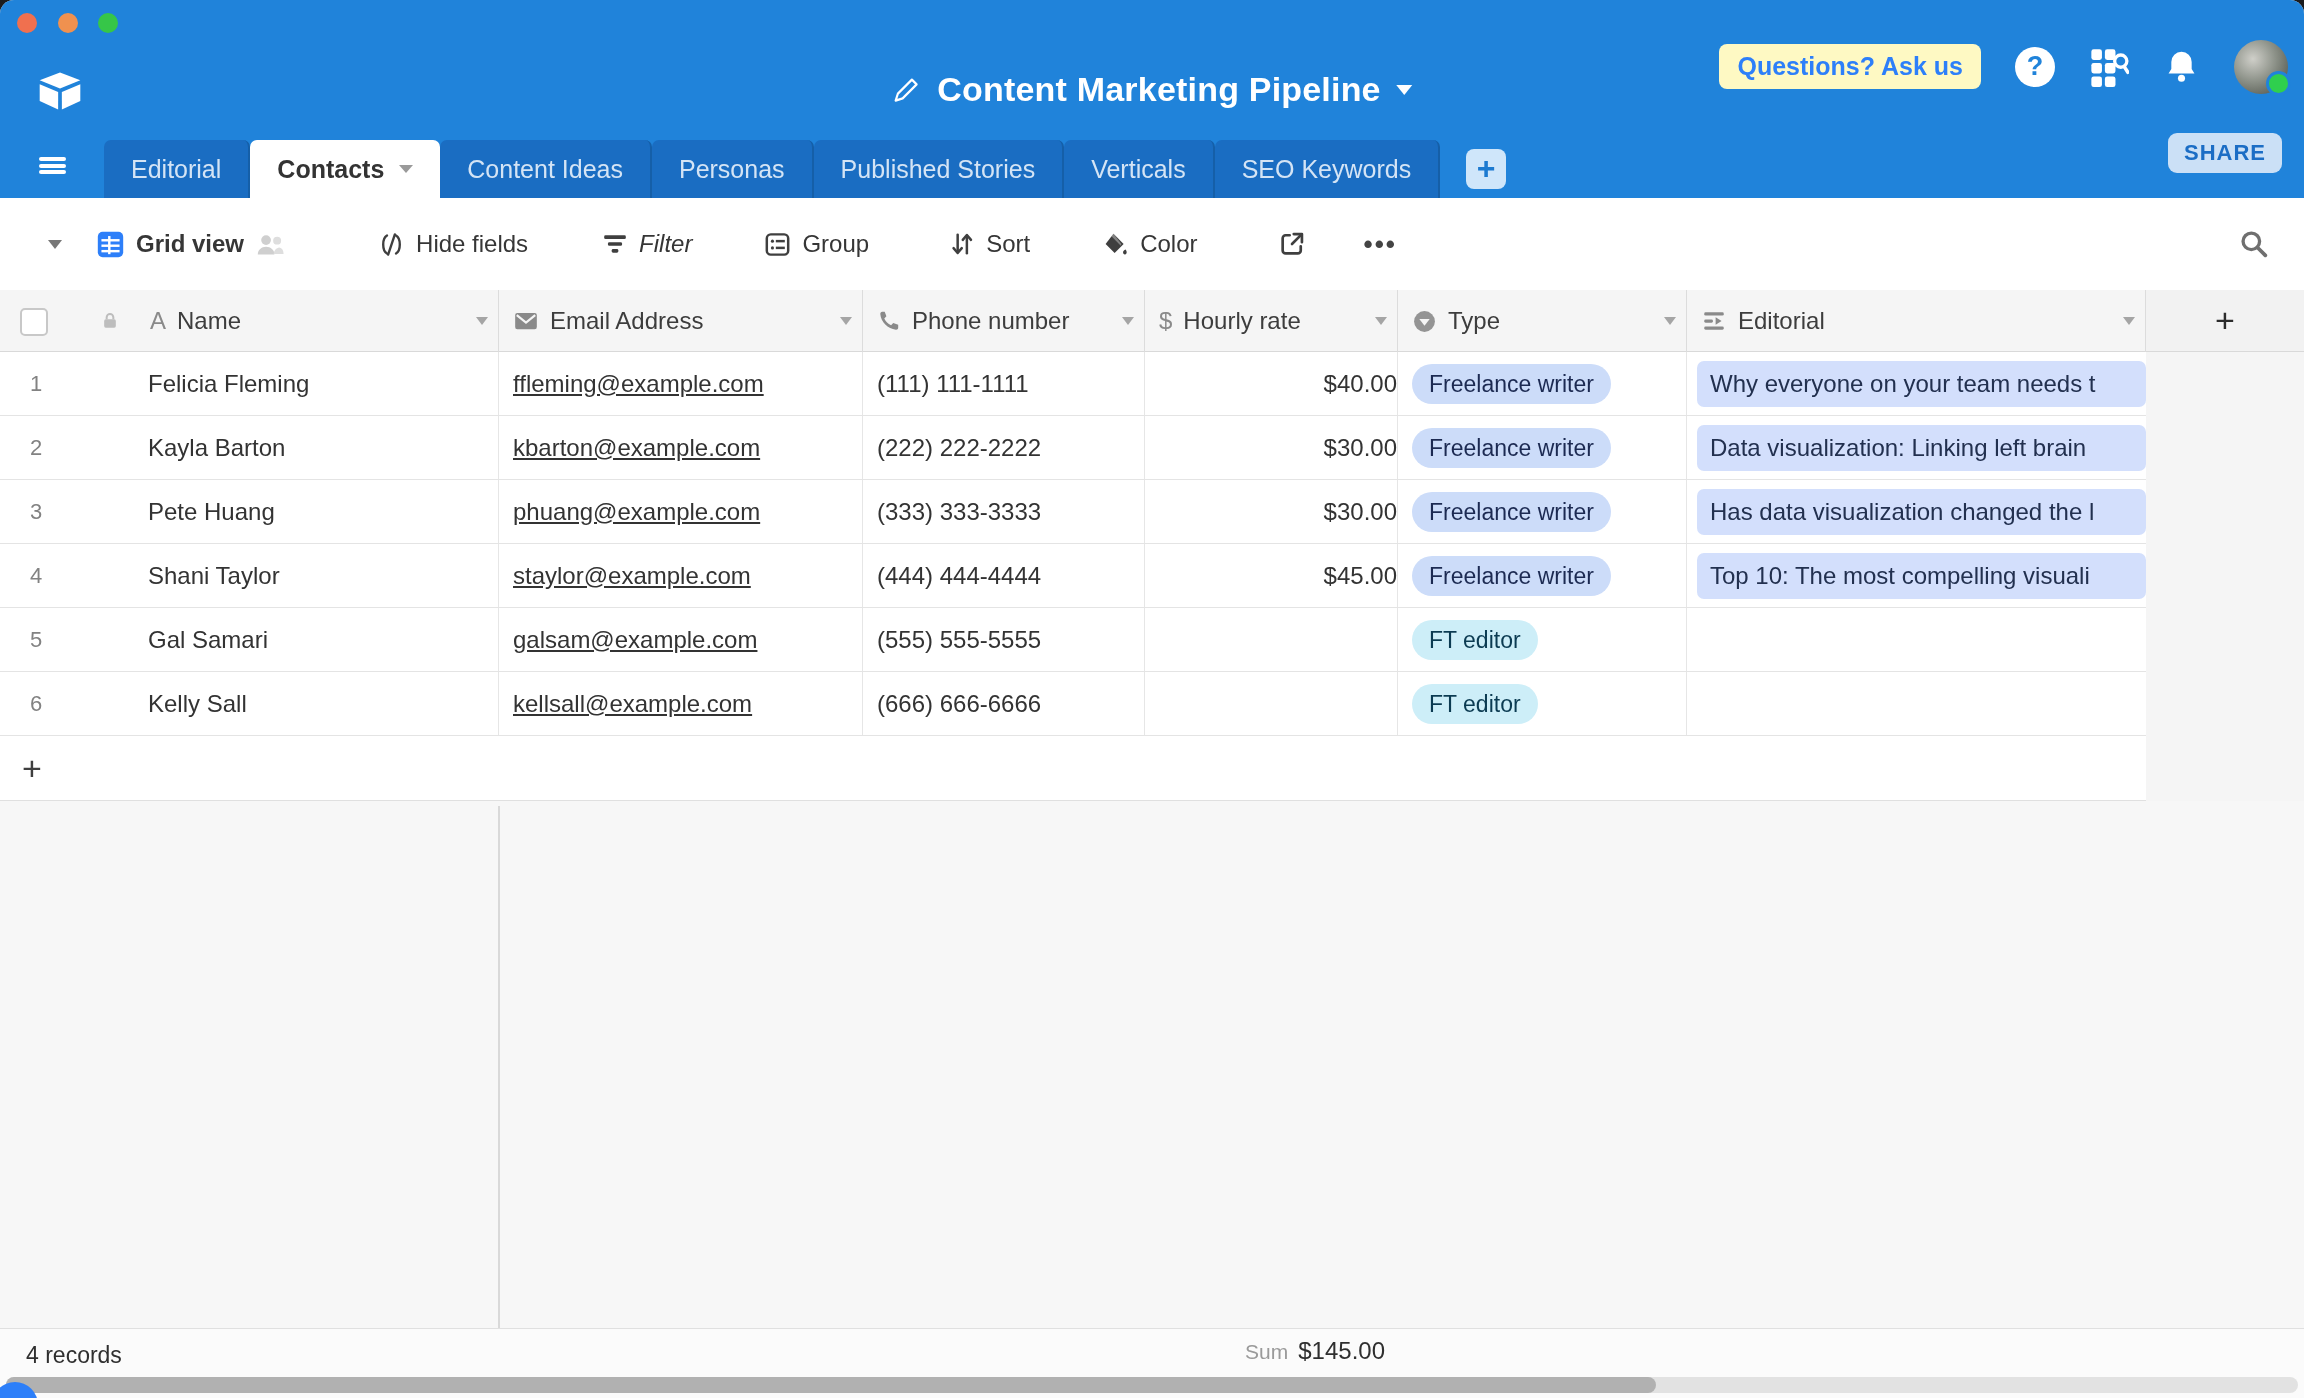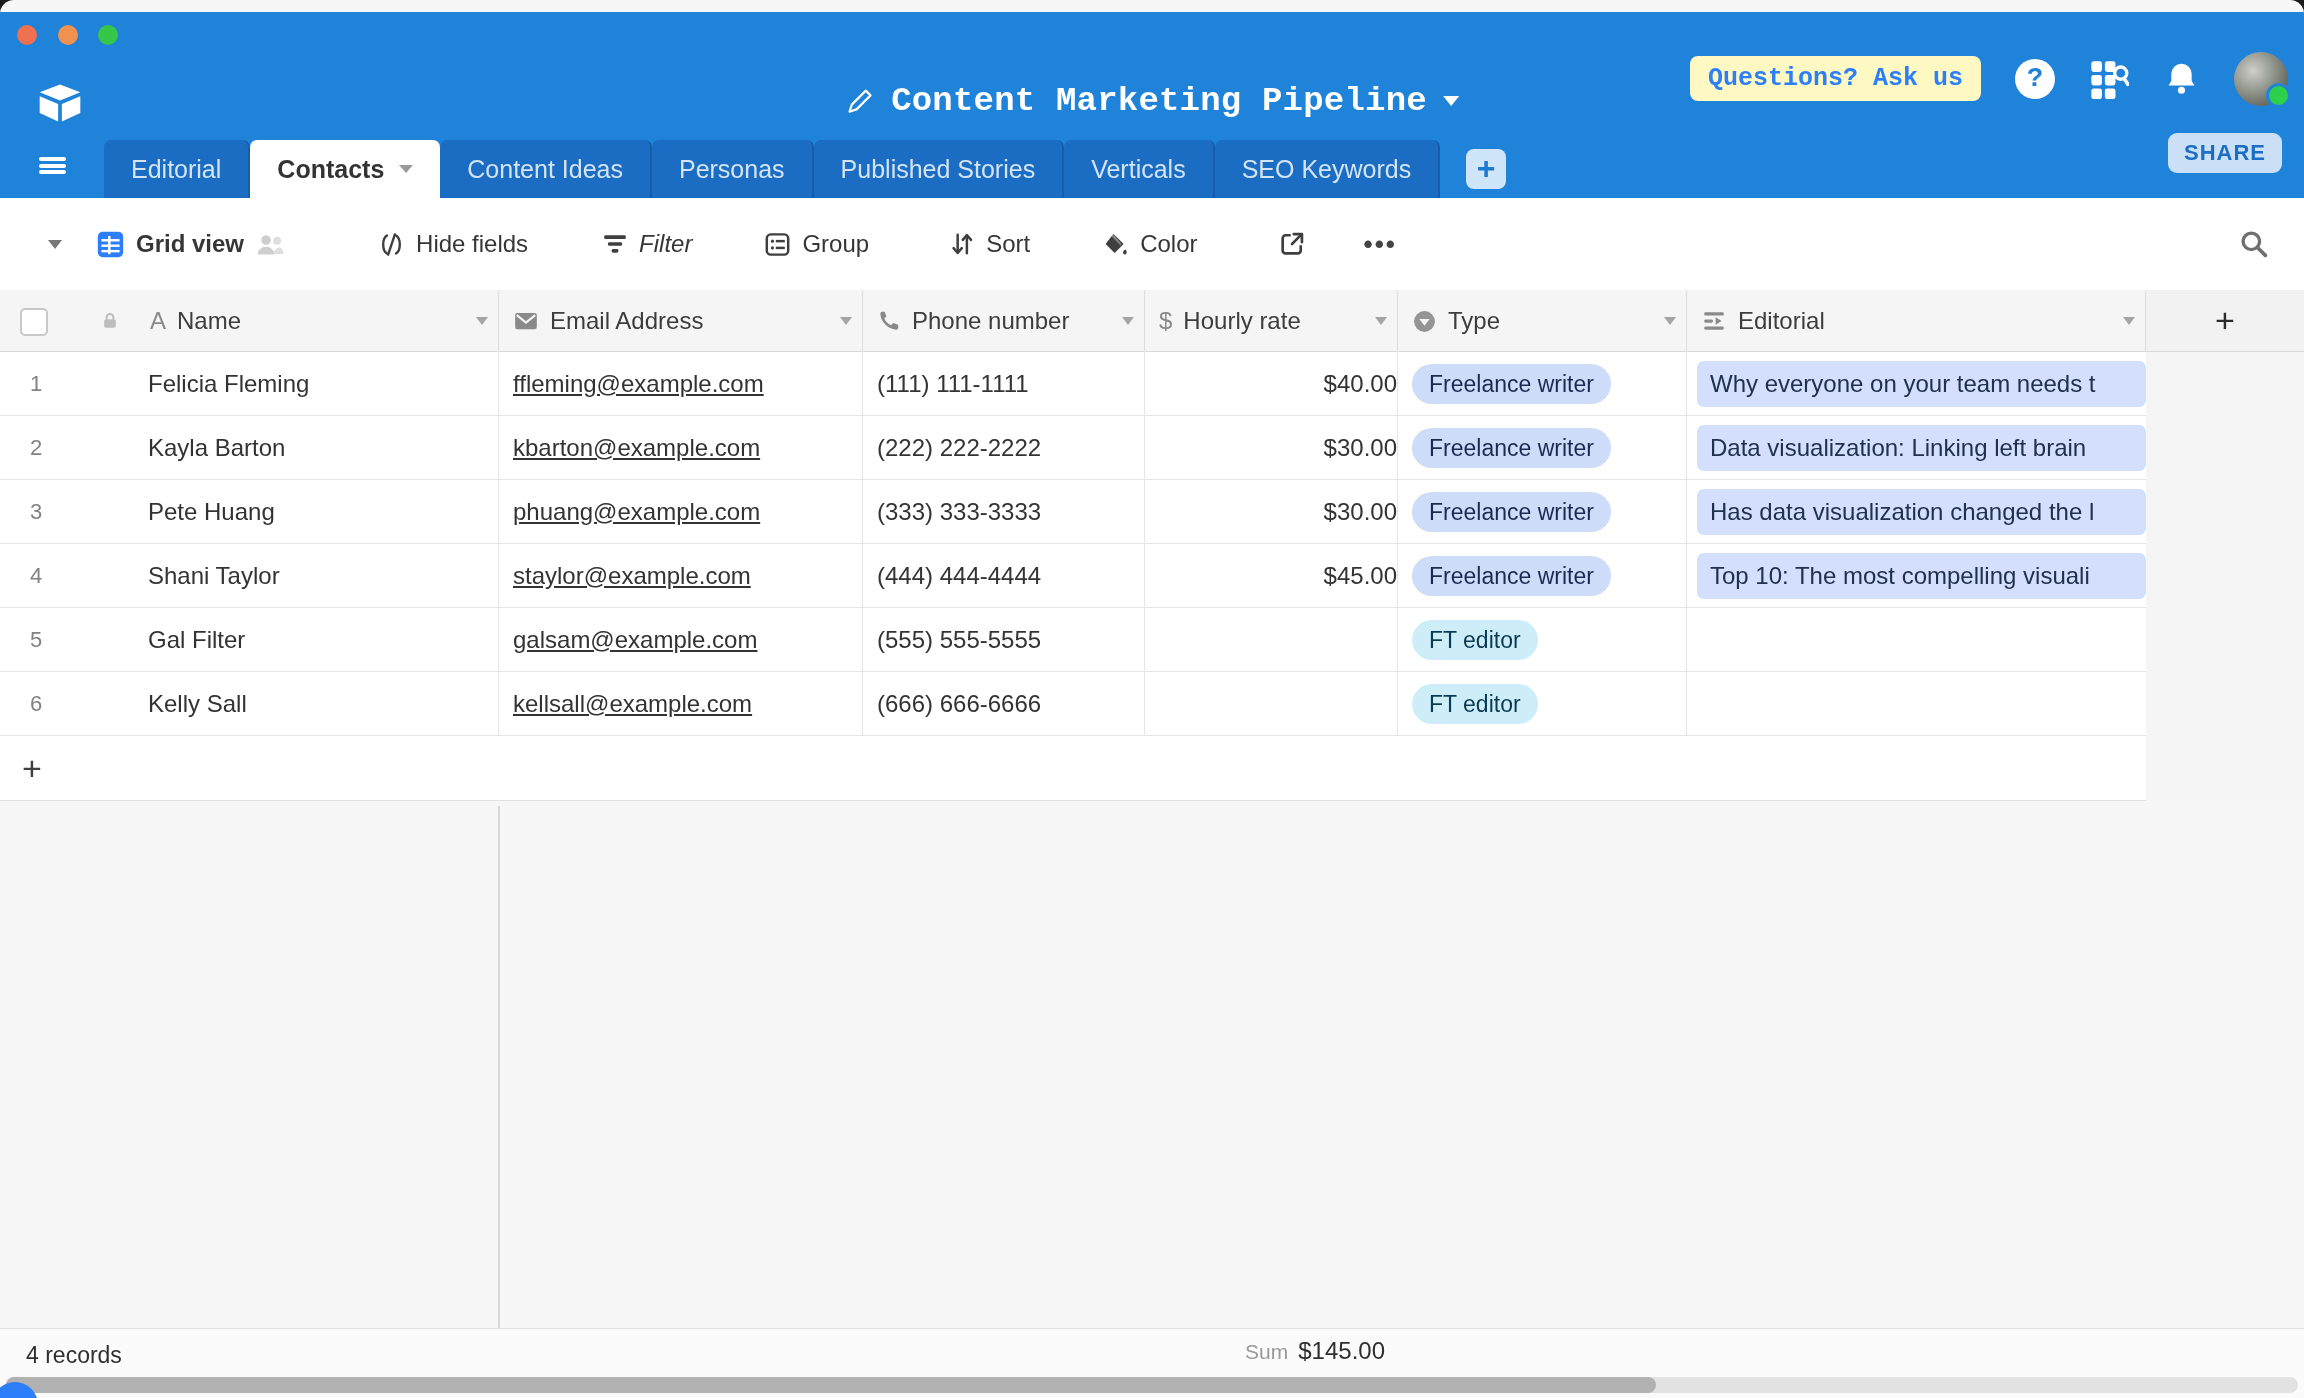--- a/index.html
+++ b/index.html
@@ -2,21 +2,21 @@
 <html style="--header-blue: #2083da; --tab-blue: #1a6dc2; --accent-blue: #2d7ff9; --pill-blue-bg: #ccdcf9; --pill-cyan-bg: #cdeef8; --link-pill-bg: #d3dffc;"><head>
 <meta charset="utf-8">
 <style>
   html,body{margin:0;padding:0;background:#1b1b1d;}
   body{width:2304px;height:1398px;overflow:hidden;font-family:"Liberation Sans",sans-serif;
        -webkit-font-smoothing:antialiased;}
   #window{position:relative;width:2304px;height:1398px;border-radius:14px 14px 0 0;overflow:hidden;
           background:#f7f7f7;}
 
   
-  #top-header{position:absolute;left:0;top:12px;width:100%;height:133px;background:var(--header-blue,#2083da);font-family:Liberation Mono, monospace;}
+  #top-header{position:absolute;left:0;top:0;width:100%;height:133px;background:var(--header-blue,#2083da);}
   .traffic{position:absolute;top:13px;width:20px;height:20px;border-radius:50%;}
   #tl-close{left:17px;background:#f0704f;}
   #tl-min{left:58px;background:#f0914f;}
   #tl-zoom{left:98px;background:#36c648;}
   #logo{position:absolute;left:36px;top:70px;width:48px;height:42px;}
   #title-wrap{position:absolute;left:50%;top:70px;transform:translateX(-50%);display:flex;align-items:center;gap:16px;cursor:pointer;}
   #base-title{color:#fff;font-size:34px;font-weight:600;letter-spacing:.2px;white-space:nowrap;}
   .caret-down-white{width:0;height:0;border-left:8px solid transparent;border-right:8px solid transparent;border-top:10px solid #fff;}
   #header-right{position:absolute;right:16px;top:0;height:133px;display:flex;align-items:center;gap:34px;}
   #ask-pill{background:#fef9c3;color:var(--accent-blue,#2d7ff9);font-size:25px;font-weight:700;
@@ -434,21 +434,21 @@
           <div class="t-cell c-pad" style="width: 289px;">
             <span class="pill blue">Freelance writer</span>
           </div>
           <div class="t-cell " style="width: 459px; border-right: none;">
             <span class="link-pill">Top 10: The most compelling visuali</span>
           </div>
         </div>
         <div class="t-row">
           <div class="t-cell " style="width: 499px;">
             <span class="row-num">5</span>
-            <span class="name-text">Gal Filter</span>
+            <span class="name-text">Gal Samari</span>
           </div>
           <div class="t-cell c-pad" style="width: 364px;">
             <span class="email-link">galsam@example.com</span>
           </div>
           <div class="t-cell c-pad" style="width: 282px;">
             <span>(555) 555-5555</span>
           </div>
           <div class="t-cell rate-cell" style="width: 253px;">
             <span></span>
           </div>

